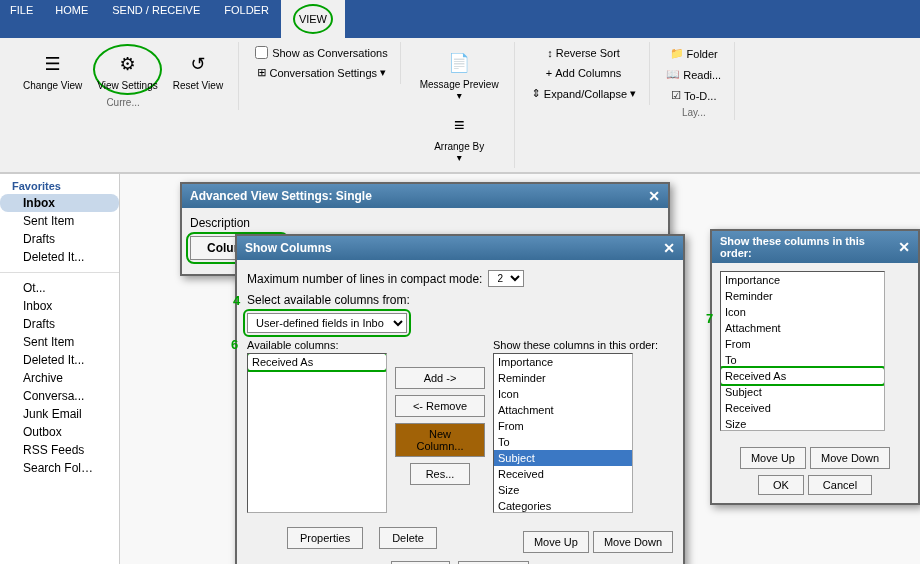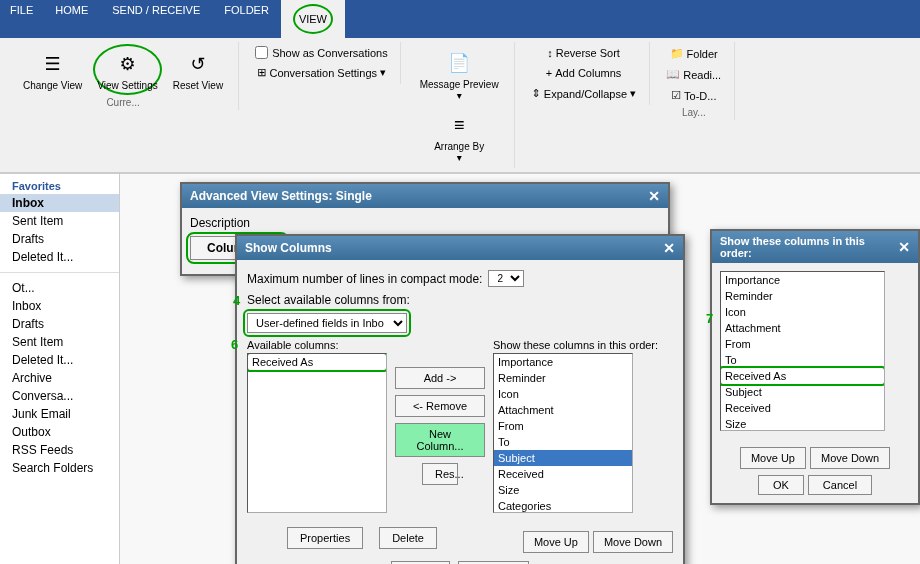--- a/index.html
+++ b/index.html
@@ -18,21 +18,21 @@
     .ribbon-btn-icon { width: 32px; height: 32px; display: flex; align-items: center; justify-content: center; font-size: 18px; }
     .ribbon-btn-small { display: flex; align-items: center; gap: 3px; padding: 2px 4px; cursor: pointer; border: 1px solid transparent; font-size: 11px; }
     .checkbox-btn { display: flex; align-items: center; gap: 4px; padding: 2px 4px; font-size: 11px; }
     .circle-highlight { border: 2px solid #00a000; border-radius: 50%; padding: 2px; }
 
     
     .app-layout { display: flex; height: 460px; }
     .sidebar { width: 120px; background: #fff; border-right: 1px solid #ccc; overflow-y: auto; font-size: 12px; }
     .sidebar-section { padding: 4px 0; }
     .sidebar-header { padding: 2px 12px; font-weight: bold; font-size: 11px; color: #2b579a; }
-    .sidebar-item { padding: 2px 12px; cursor: pointer; white-space: nowrap; overflow: hidden; text-overflow: ellipsis; }
+    .sidebar-item { padding: 2px 23px; cursor: pointer; white-space: nowrap; overflow: hidden; text-overflow: ellipsis; border-radius: 8px; }
     .sidebar-item.selected { background: #c8d8ea; }
     .sidebar-item.bold { font-weight: bold; }
     .sidebar-divider { border-bottom: 1px solid #ddd; margin: 2px 0; }
 
     
     .main-content { flex: 1; background: #f8f8f8; position: relative; overflow: hidden; }
 
     
     .dialog-adv { position: absolute; top: 8px; left: 60px; width: 490px; background: #f0f0f0; border: 2px solid #666; box-shadow: 3px 3px 8px rgba(0,0,0,0.4); z-index: 10; }
     .dialog-title { background: linear-gradient(to bottom, #5a8db8, #3a6d98); color: #fff; padding: 4px 8px; display: flex; justify-content: space-between; align-items: center; font-size: 12px; font-weight: bold; }
@@ -60,21 +60,21 @@
 
     .buttons-col { display: flex; flex-direction: column; gap: 6px; justify-content: center; align-items: center; }
     .btn-action { padding: 4px 12px; background: #f5f5f5; border: 1px solid #888; cursor: pointer; font-size: 11px; width: 90px; text-align: center; }
 
     .bottom-btns { display: flex; justify-content: space-between; align-items: center; margin-top: 10px; }
     .btn-ok { padding: 4px 20px; background: #f5f5f5; border: 1px solid #888; cursor: pointer; font-size: 12px; }
     .btn-cancel { padding: 4px 16px; background: #f5f5f5; border: 1px solid #888; cursor: pointer; font-size: 12px; }
     .btn-properties { padding: 4px 12px; background: #f5f5f5; border: 1px solid #888; cursor: pointer; font-size: 11px; }
     .btn-delete { padding: 4px 12px; background: #f5f5f5; border: 1px solid #888; cursor: pointer; font-size: 11px; }
     .btn-move { padding: 4px 10px; background: #f5f5f5; border: 1px solid #888; cursor: pointer; font-size: 11px; margin-top: 8px; }
-    .btn-new-col { padding: 4px 12px; background: #86efac; border: 1px solid #888; cursor: pointer; font-size: 11px; width: 90px; text-align: center; }
+    .btn-new-col { padding: 4px 12px; background: #a16207; border: 1px solid #888; cursor: pointer; font-size: 11px; width: 90px; text-align: center; }
 
     
     .dialog-right { position: absolute; top: 55px; right: 0; width: 210px; background: #f0f0f0; border: 2px solid #666; box-shadow: 3px 3px 8px rgba(0,0,0,0.4); z-index: 15; }
     .dialog-right .dialog-title { background: linear-gradient(to bottom, #5a8db8, #3a6d98); font-size: 11px; }
     .dialog-right-body { padding: 8px; }
     .listbox-right2 { border: 1px inset #aaa; background: #fff; width: 165px; height: 160px; overflow-y: auto; font-size: 11px; margin-bottom: 8px; }
     .btn-small-ok { padding: 3px 14px; background: #f5f5f5; border: 1px solid #888; cursor: pointer; font-size: 11px; }
 
     
     .tab-circle { border: 2px solid #00a000; border-radius: 50%; padding: 7px 4px; display: inline-block; }
@@ -264,21 +264,21 @@
                 <span>Received As</span>
                 <div style="position:absolute; top:-2px; left:-2px; right:-2px; bottom:-2px; border:2px solid #00a000; border-radius:4px; pointer-events:none;"></div>
               </div>
             </div>
           </div>
 
           <div class="buttons-col">
             <button class="btn-action">Add -&gt;</button>
             <button class="btn-action">&lt;- Remove</button>
             <button class="btn-new-col">New Column...</button>
-            <button class="btn-action" style="width:36px;">Res...</button>
+            <button class="btn-action" style="width:60px;">Res...</button>
           </div>
 
           <div>
             <div style="font-size:11px; margin-bottom:2px;">Show these columns in this order:</div>
             <div class="listbox-right">
               <div class="listbox-item"><span>Importance</span></div>
               <div class="listbox-item"><span>Reminder</span></div>
               <div class="listbox-item"><span>Icon</span></div>
               <div class="listbox-item"><span>Attachment</span></div>
               <div class="listbox-item"><span>From</span></div>

